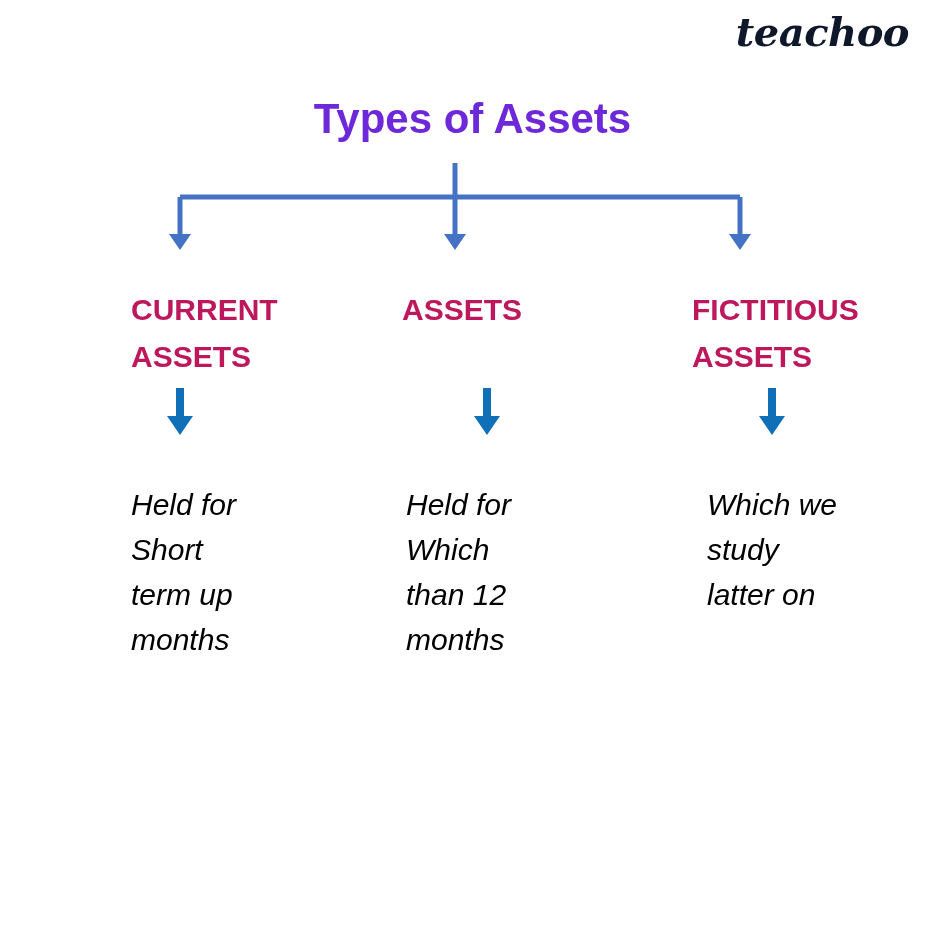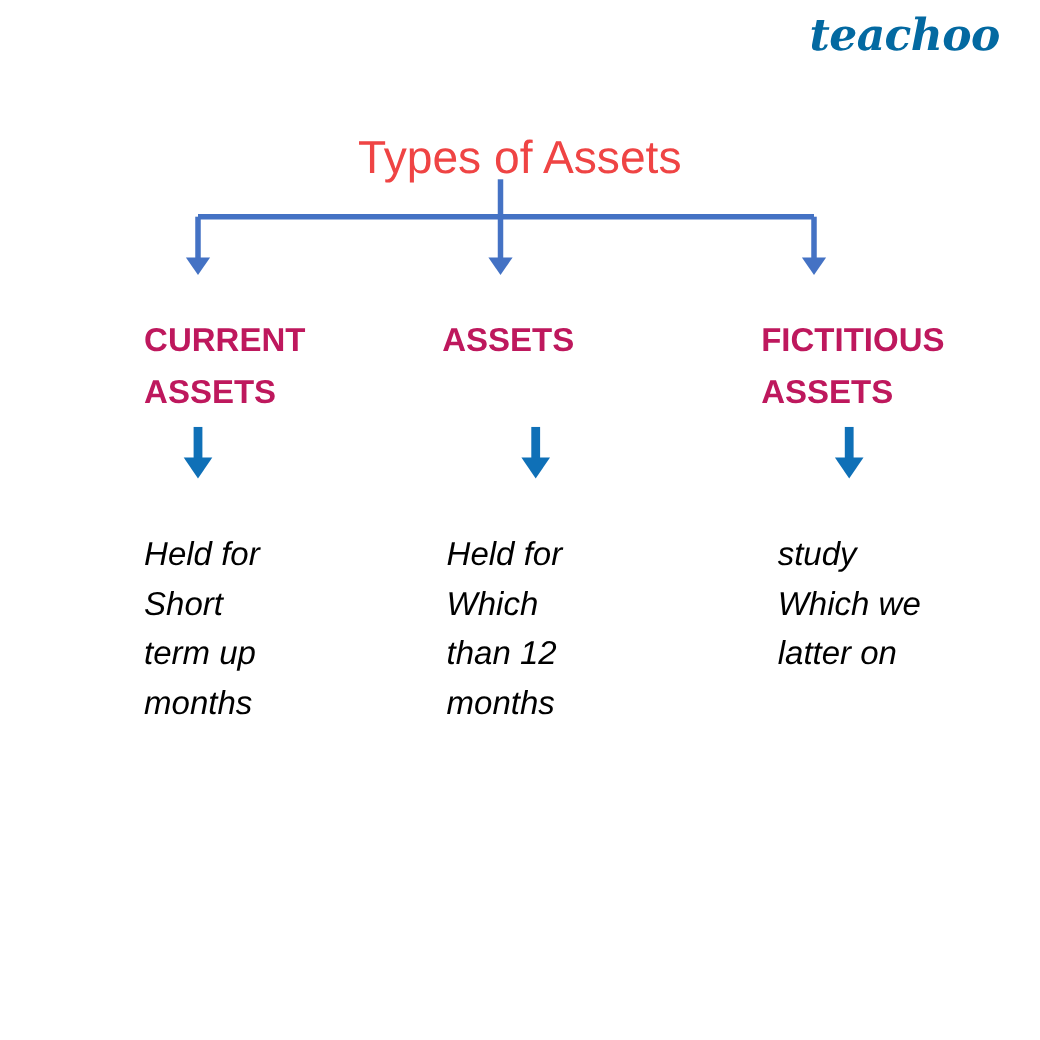--- a/index.html
+++ b/index.html
@@ -20,40 +20,39 @@
   
   .brand {
     position: absolute;
     right: 36px;
     top: 12px;
     font-family: "DejaVu Serif", serif;
     font-style: italic;
     font-weight: bold;
     font-size: 40px;
     letter-spacing: -0.5px;
-    color: #0369a1;
+    color: #0f172a;
     line-height: 1;
     white-space: nowrap;
   }
 
   
   .title {
     position: absolute;
     left: 0;
     top: 96px;
     width: 945px;
     text-align: center;
     font-family: "Liberation Sans", sans-serif;
-    font-weight: normal;
+    font-weight: bold;
     font-size: 42px;
     line-height: 1.1;
-    color: #ef4444;
+    color: #6d28d9;
     letter-spacing: 0px;
     white-space: nowrap;
-    margin-top: 24px;
   }
 
   
   .connector {
     position: absolute;
     left: 0;
     top: 0;
     width: 945px;
     height: 270px;
     pointer-events: none;
@@ -165,18 +164,18 @@
     <div class="col-heading">FICTITIOUS</div>
     <div class="col-heading">ASSETS</div>
   </div>
 
   <svg class="down-arrow arrow-3" viewBox="0 0 30 50" width="30" height="50" aria-hidden="true">
     <rect x="11" y="0" width="8" height="30" fill="#0F70B7"></rect>
     <polygon points="2,28 28,28 15,47" fill="#0F70B7"></polygon>
   </svg>
 
   <div class="col-body body-3">
+    <div>Which we</div>
     <div>study</div>
-    <div>Which we</div>
     <div>latter on</div>
   </div>
 
 </div>
 
 </body></html>

